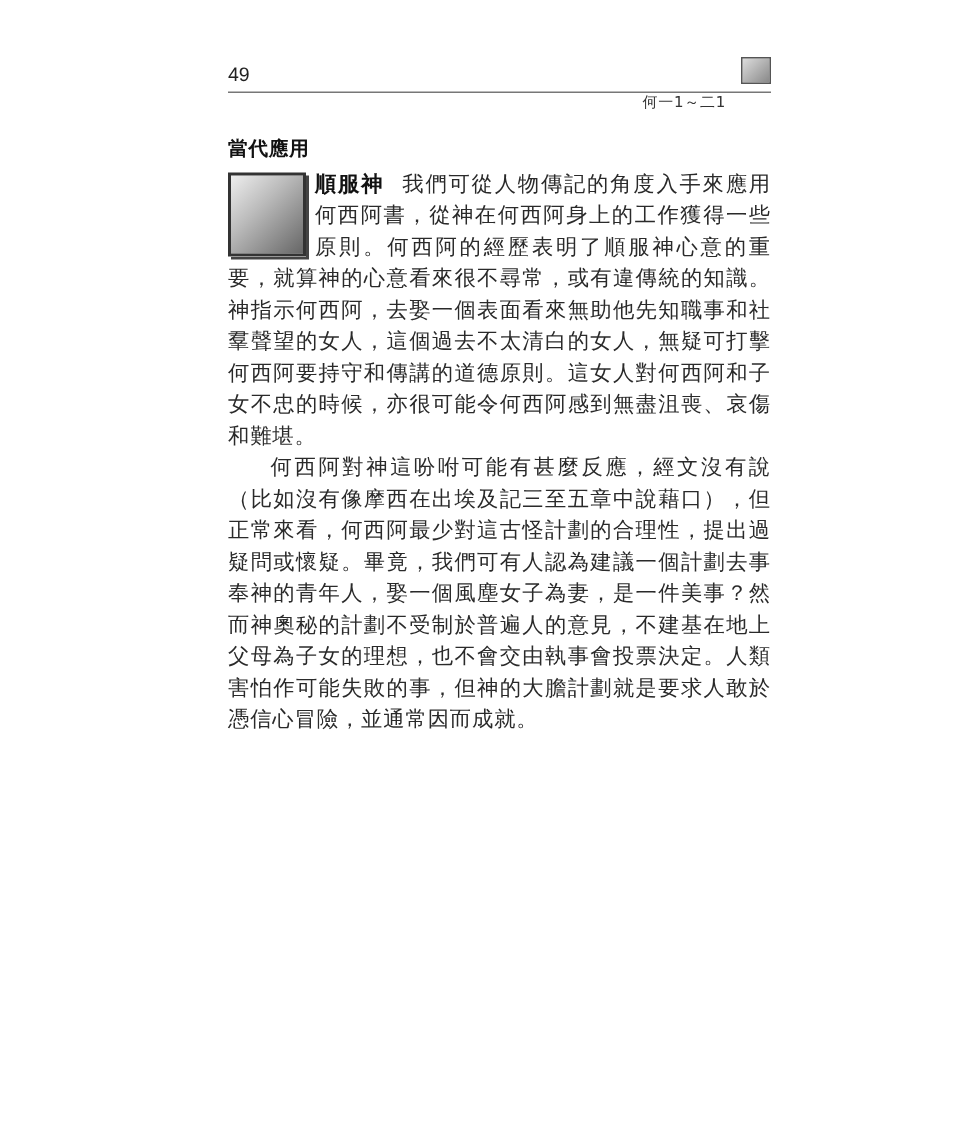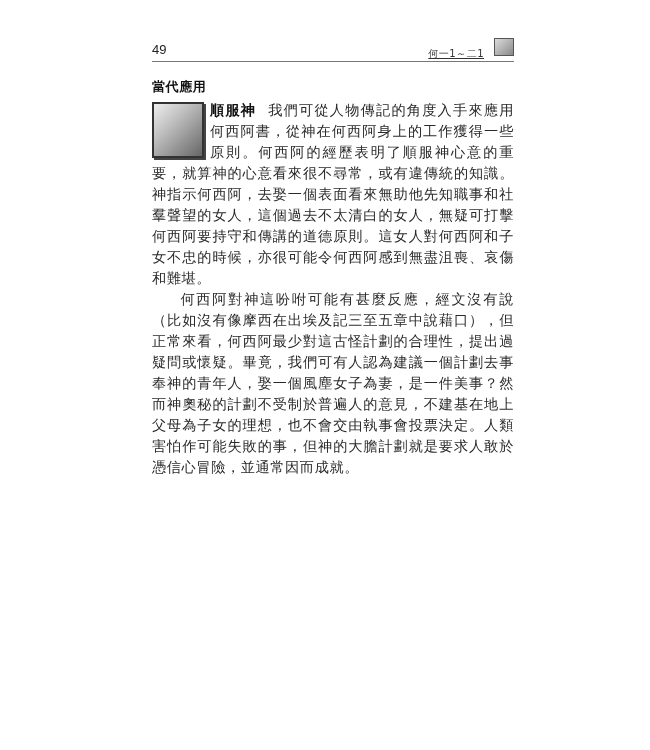--- a/index.html
+++ b/index.html
@@ -1,25 +1,25 @@
 <!DOCTYPE html>
 <html><head>
 <meta charset="utf-8">
 <style>
   html, body { margin: 0; padding: 0; background: #ffffff; }
   body { width: 650px; height: 750px; position: relative; overflow: hidden;
          font-family: "DejaVu Sans", "Liberation Sans", sans-serif; color: #2a2a2a; }
   .header { position: absolute; left: 152px; top: 40px; width: 362px; height: 22px; }
   .page-num { position: absolute; left: 0; top: 2px; font-family: "Liberation Sans", sans-serif; font-size: 13px; color: #222; }
-  .running-head { position: absolute; right: 30px; top: 7px; font-size: 10px; color: #333; letter-spacing: 0.5px; text-decoration: underline; }
+  .running-head { position: absolute; right: 30px; top: 21px; font-size: 10px; color: #333; letter-spacing: 0.5px; }
   .head-icon { position: absolute; right: 0; top: -2px; width: 20px; height: 18px; border: 1px solid #555; background: linear-gradient(135deg,#ddd,#888); box-sizing: border-box; }
   .head-rule { position: absolute; left: 0; top: 21px; width: 362px; height: 0; border-top: 1px solid #777; }
   .body-text { position: absolute; left: 152px; top: 77px; width: 362px; font-size: 14.2px; line-height: 21px; color: #2a2a2a; letter-spacing: 0.6px; text-align: justify; }
   .body-text p { margin: 0; text-indent: 2em; }
-  .section-title { font-weight: bold; font-size: 13px; margin-bottom: 3px; line-height: 20px; color: #111; }
+  .section-title { font-weight: bold; font-size: 13px; margin-top: 13px; margin-bottom: 3px; line-height: 20px; color: #111; }
   .app-block { position: relative; }
   .app-icon { float: left; width: 52px; height: 56px; margin: 2px 6px 0 0; border: 2px solid #333; box-sizing: border-box; background: linear-gradient(135deg,#eee 0%,#bbb 40%,#666 100%); box-shadow: 2px 2px 0 #444; }
   .app-heading { font-weight: bold; color: #111; margin-right: 12px; }
   .app-block p.first { text-indent: 0; }
 </style>
 </head>
 <body>
 
 <div class="header">
   <span class="page-num">49</span>

